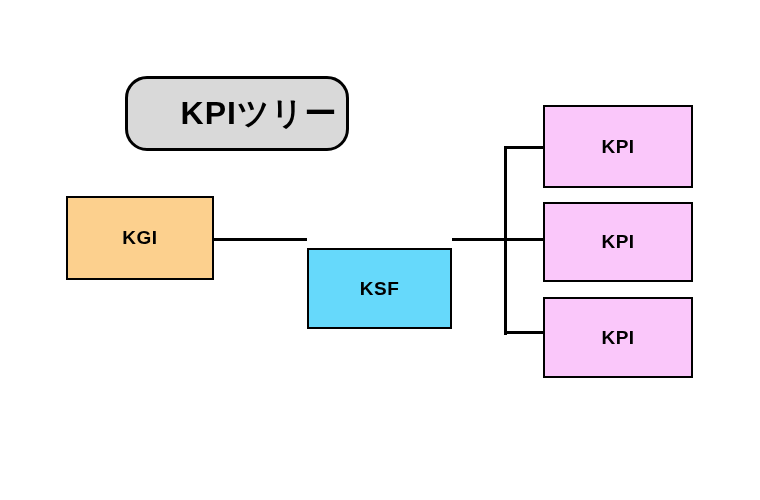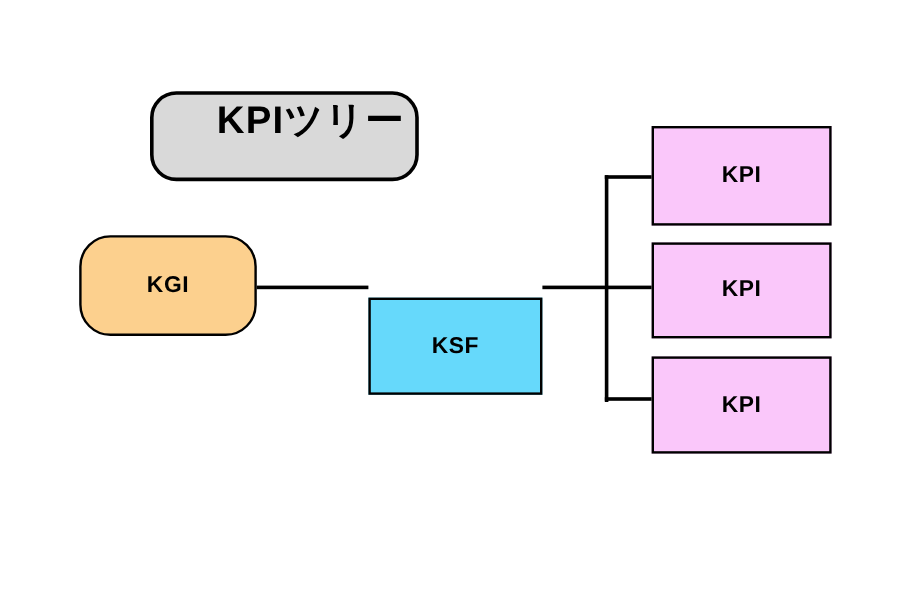--- a/index.html
+++ b/index.html
@@ -15,41 +15,41 @@
     background: #ffffff;
     overflow: hidden;
   }
   .title-box {
     position: absolute;
     left: 125px; top: 76px;
     width: 224px; height: 75px;
     border: 3px solid #000000;
     border-radius: 22px;
     box-sizing: border-box;
-    display: flex; align-items: flex-start; justify-content: center; padding-left: 44px;
+    display: flex; align-items: center; justify-content: center; padding-left: 44px;
   }
   .title-box span {
     font-size: 32px;
     font-weight: bold;
     color: #000000;
     letter-spacing: 1px;
   }
   .node {
     position: absolute;
     border: 2.5px solid #000000;
     box-sizing: border-box;
     display: flex; align-items: center; justify-content: center;
   }
   .node span {
     font-size: 19px;
     font-weight: bold;
     color: #000000;
     letter-spacing: 0.5px;
   }
-  .node-kgi  { left: 66px;  top: 196px; width: 148px; height: 84px; border-radius: 26px; }
+  .node-kgi  { left: 66px;  top: 196px; width: 148px; height: 84px; }
   .node-ksf  { left: 307px; top: 200px; width: 145px; height: 81px; margin-top: 48px; }
   .node-kpi1 { left: 543px; top: 105px; width: 150px; height: 83px; }
   .node-kpi2 { left: 543px; top: 202px; width: 150px; height: 80px; }
   .node-kpi3 { left: 543px; top: 297px; width: 150px; height: 81px; }
   .connector {
     position: absolute;
     background: #000000;
   }
   .conn-kgi-ksf   { left: 214px; top: 238px; width: 93px;  height: 3px; }
   .conn-ksf-trunk { left: 452px; top: 238px; width: 91px;  height: 3px; }

